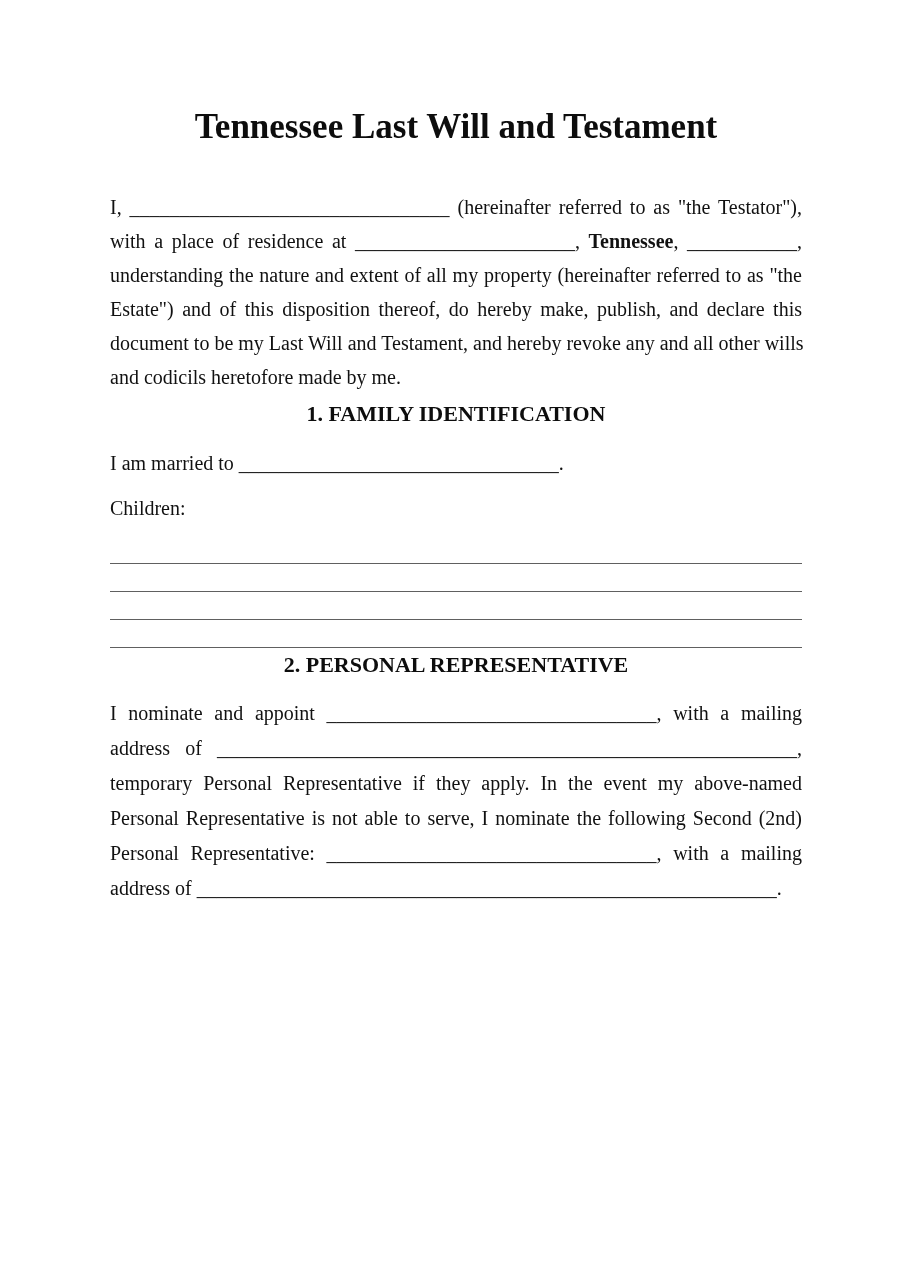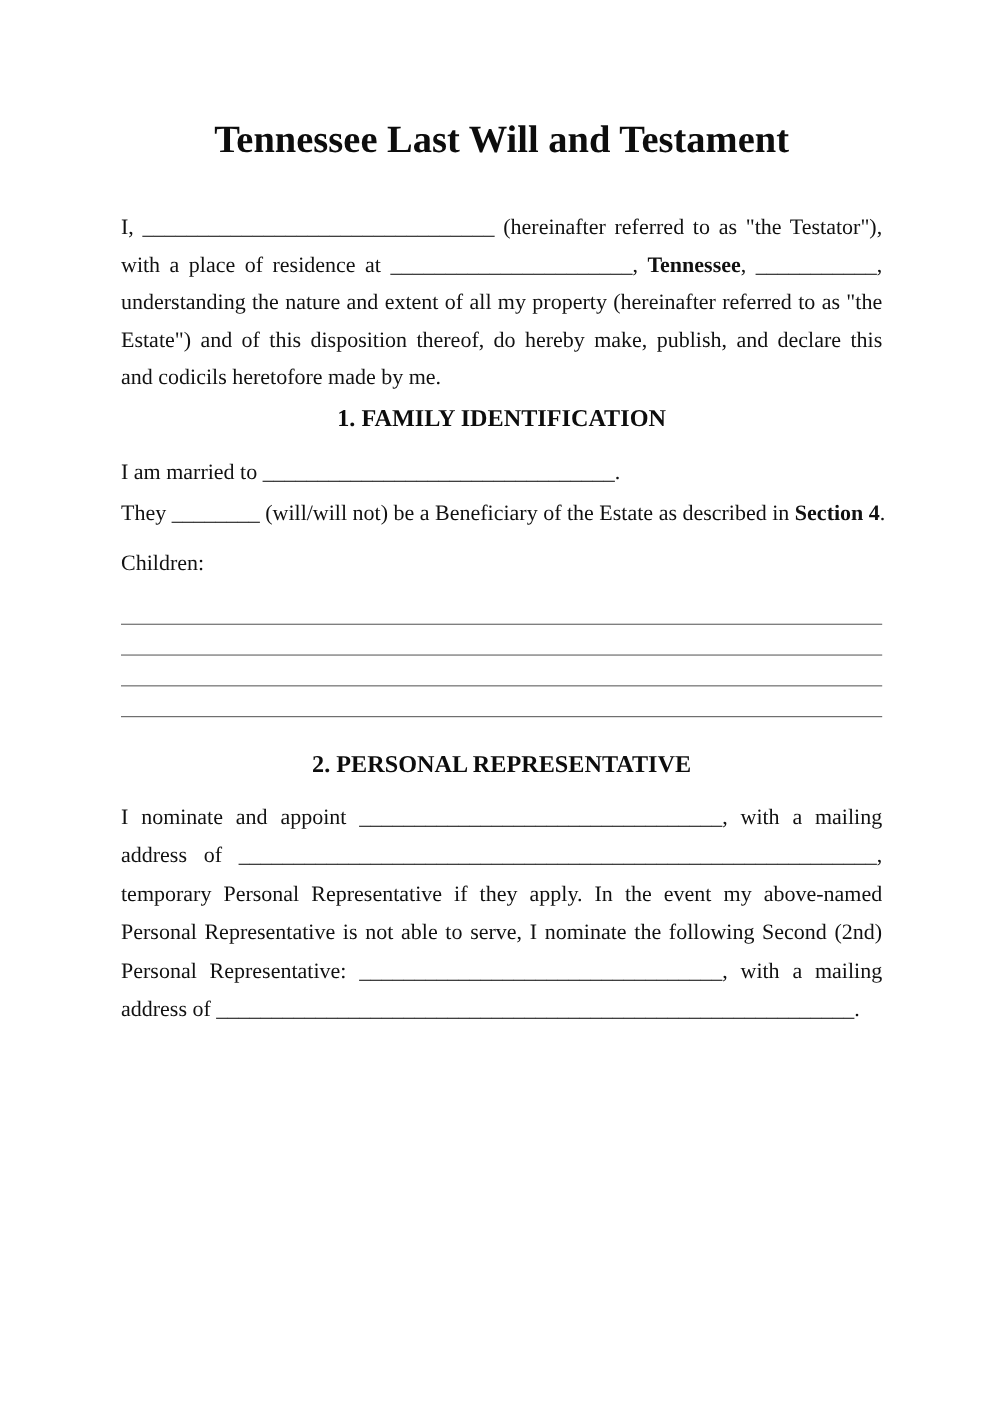--- a/index.html
+++ b/index.html
@@ -45,21 +45,21 @@
 
   .heading {
     margin: 0;
     font-size: 22px;
     line-height: 27px;
     font-weight: 700;
     text-align: center;
     color: #0d0d0d;
   }
   .heading-1 { margin-top: 6px; }
-  .heading-2 { margin-top: 29px; }
+  .heading-2 { margin-top: 3px; }
 
   .married-line { margin-top: 22px; height: 28px; line-height: 28px; }
   .beneficiary-line { margin-top: 10px; height: 28px; line-height: 28px; }
   .children-label { margin-top: 17px; height: 28px; line-height: 28px; }
 
   .children-rules { margin-top: 14px; }
   .rule {
     height: 28px;
     box-sizing: border-box;
     border-bottom: 1.5px solid #606060;
@@ -80,28 +80,28 @@
 <div class="page">
   <div class="content">
 
     <h1 class="doc-title">Tennessee Last Will and Testament</h1>
 
     <div class="intro">
       <div class="jline"><span>I, </span><span class="blank">________________________________</span><span> (hereinafter referred to as "the Testator"),</span></div>
       <div class="jline"><span>with a place of residence at </span><span class="blank">______________________</span><span>, </span><span class="bold">Tennessee</span><span>, </span><span class="blank">___________</span><span>,</span></div>
       <div class="jline"><span>understanding the nature and extent of all my property (hereinafter referred to as "the</span></div>
       <div class="jline"><span>Estate") and of this disposition thereof, do hereby make, publish, and declare this</span></div>
+      <div class="jline"><span>document to be my Last Will and Testament, and hereby revoke any and all other wills</span></div>
       <div class="jline last"><span>and codicils heretofore made by me.</span></div>
     </div>
 
     <h2 class="heading heading-1">1. FAMILY IDENTIFICATION</h2>
 
     <div class="lline married-line"><span>I am married to </span><span class="blank">________________________________</span><span>.</span></div>
 
-    <div class="jline beneficiary-line"><span>They </span><span class="blank">________</span><span> (will/will not) be a Beneficiary of the Estate as described in </span><span class="bold">Section 4</span><span>.</span></div>
 
     <div class="lline children-label">Children:</div>
 
     <div class="children-rules">
       <div class="rule"></div>
       <div class="rule"></div>
       <div class="rule"></div>
       <div class="rule"></div>
     </div>
 

